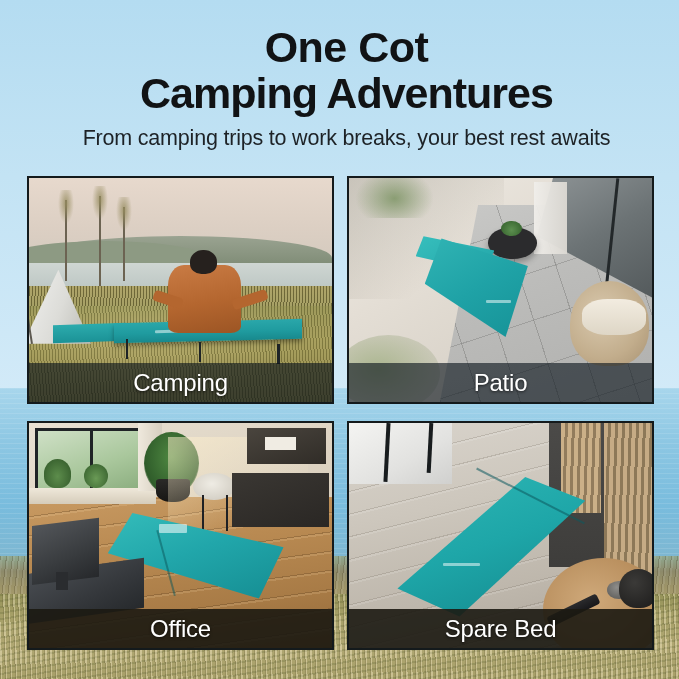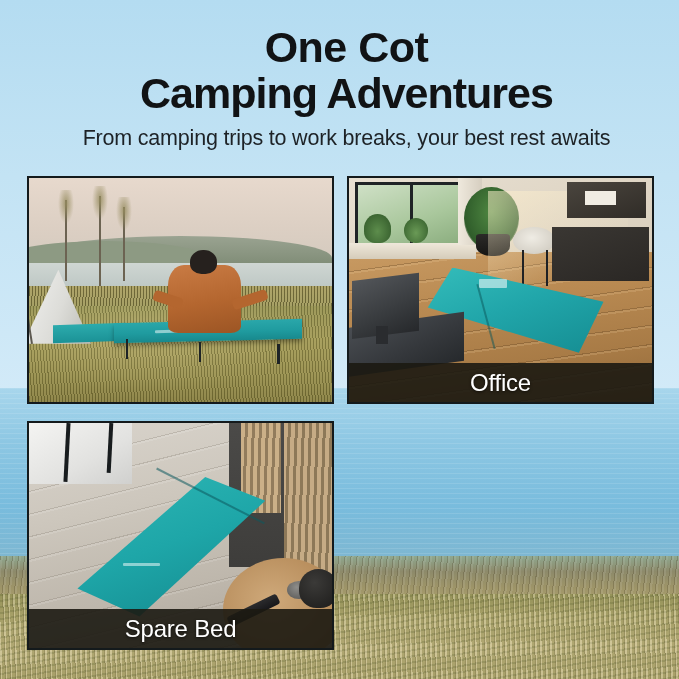--- a/index.html
+++ b/index.html
@@ -545,22 +545,44 @@
         </div>
         <div class="cot-leg" style="left:32%; top:72%;"></div>
         <div class="cot-leg" style="left:56%; top:73%;"></div>
         <div class="cot-leg" style="left:82%; top:74%;"></div>
 
         <div class="camp-person-body"></div>
         <div class="camp-person-head"></div>
         <div class="camp-arm-l"></div>
         <div class="camp-arm-r"></div>
       </div>
+      <div class="panel-label dark-trans">Camping</div>
     </div>
 
+    <div class="panel">
+      <div class="scene">
+        <div class="patio-wall"></div>
+        <div class="patio-shadow"></div>
+        <div class="patio-tile"></div>
+        <div class="patio-glass"></div>
+        <div class="patio-frame"></div>
+        <div class="patio-curtain"></div>
+        <div class="patio-table"></div>
+        <div class="patio-plant"></div>
+        <div class="patio-chair"></div>
+        <div class="patio-cushion"></div>
+        <div class="patio-green"></div>
+        <div class="patio-green2"></div>
+        <div class="cot-patio-head"></div>
+        <div class="cot-patio">
+          <div class="cot-logo" style="left:44%; top:62%; width:18%;"></div>
+        </div>
+      </div>
+      <div class="panel-label dark-trans">Patio</div>
+    </div>
 
     <div class="panel">
       <div class="scene">
         <div class="of-wall"></div>
         <div class="of-floor"></div>
         <div class="of-window"></div>
         <div class="of-sill"></div>
         <div class="of-plant1"></div>
         <div class="of-plant2"></div>
         <div class="of-curtain"></div>

